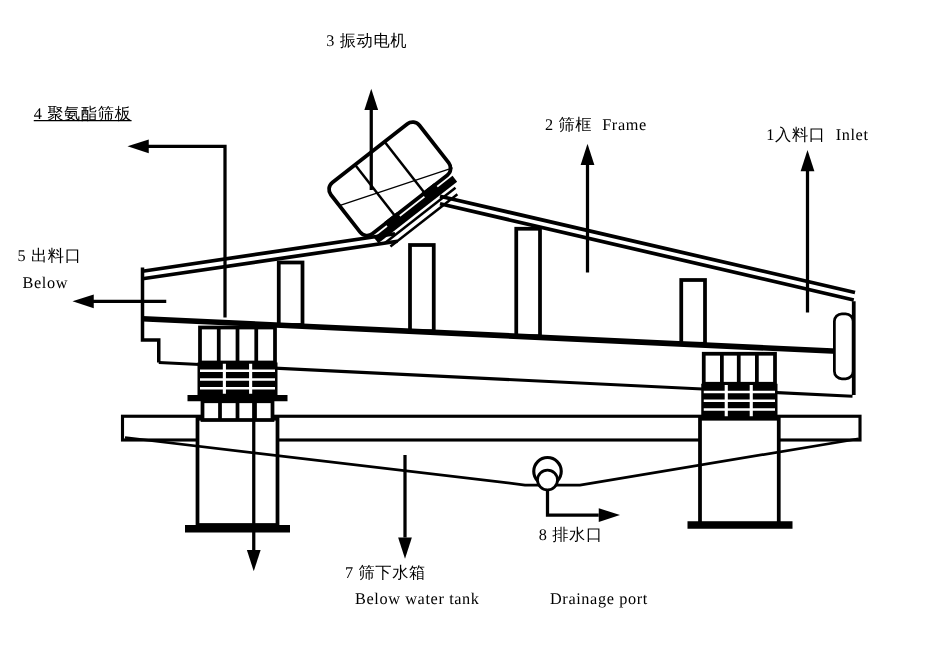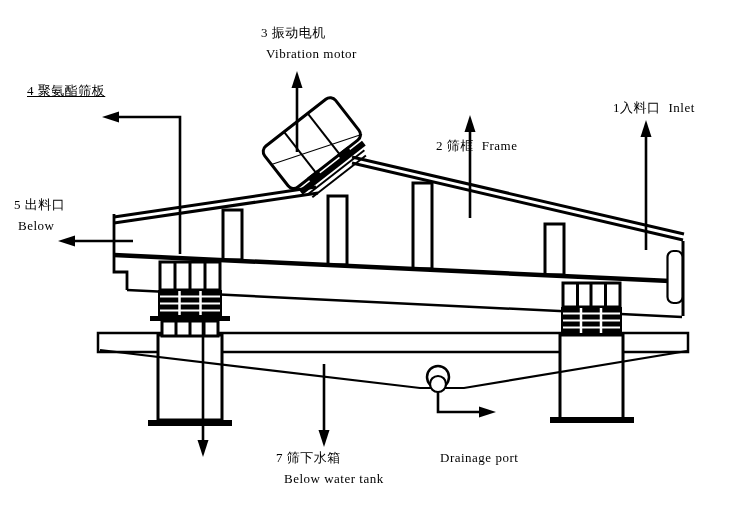--- a/index.html
+++ b/index.html
@@ -146,41 +146,41 @@
           <polygon points="496,412 479,406.5 479,417.5" fill="#000" stroke="none"></polygon>
         </g>
       </g>
     </g>
   </svg>
 
   <div class="lbl" style="left:613px;top:97px;">
     <span>1入料口</span><span class="en-inline">Inlet</span>
   </div>
 
-  <div class="lbl" style="left:436px;top:89px;margin-top:46px;">
+  <div class="lbl" style="left:436px;top:89px;">
     <span>2 筛框</span><span class="en-inline">Frame</span>
   </div>
 
   <div class="lbl" style="left:261px;top:22px;">
     <span>3 振动电机</span>
-    <span class="en-line ind5">Vibration motor</span>
   </div>
 
   <div class="lbl" style="left:27px;top:80px;text-decoration:underline;">
     <span>4 聚氨酯筛板</span>
   </div>
 
   <div class="lbl" style="left:14px;top:194px;">
     <span>5 出料口</span>
     <span class="en-line ind4">Below</span>
   </div>
 
 
   <div class="lbl" style="left:276px;top:447px;">
     <span>7 筛下水箱</span>
     <span class="en-line ind8">Below water tank</span>
   </div>
 
   <div class="lbl" style="left:431px;top:417px;">
+    <span>8 排水口</span>
     <span class="en-line ind9">Drainage port</span>
   </div>
 
 </div>
 
 </body></html>

